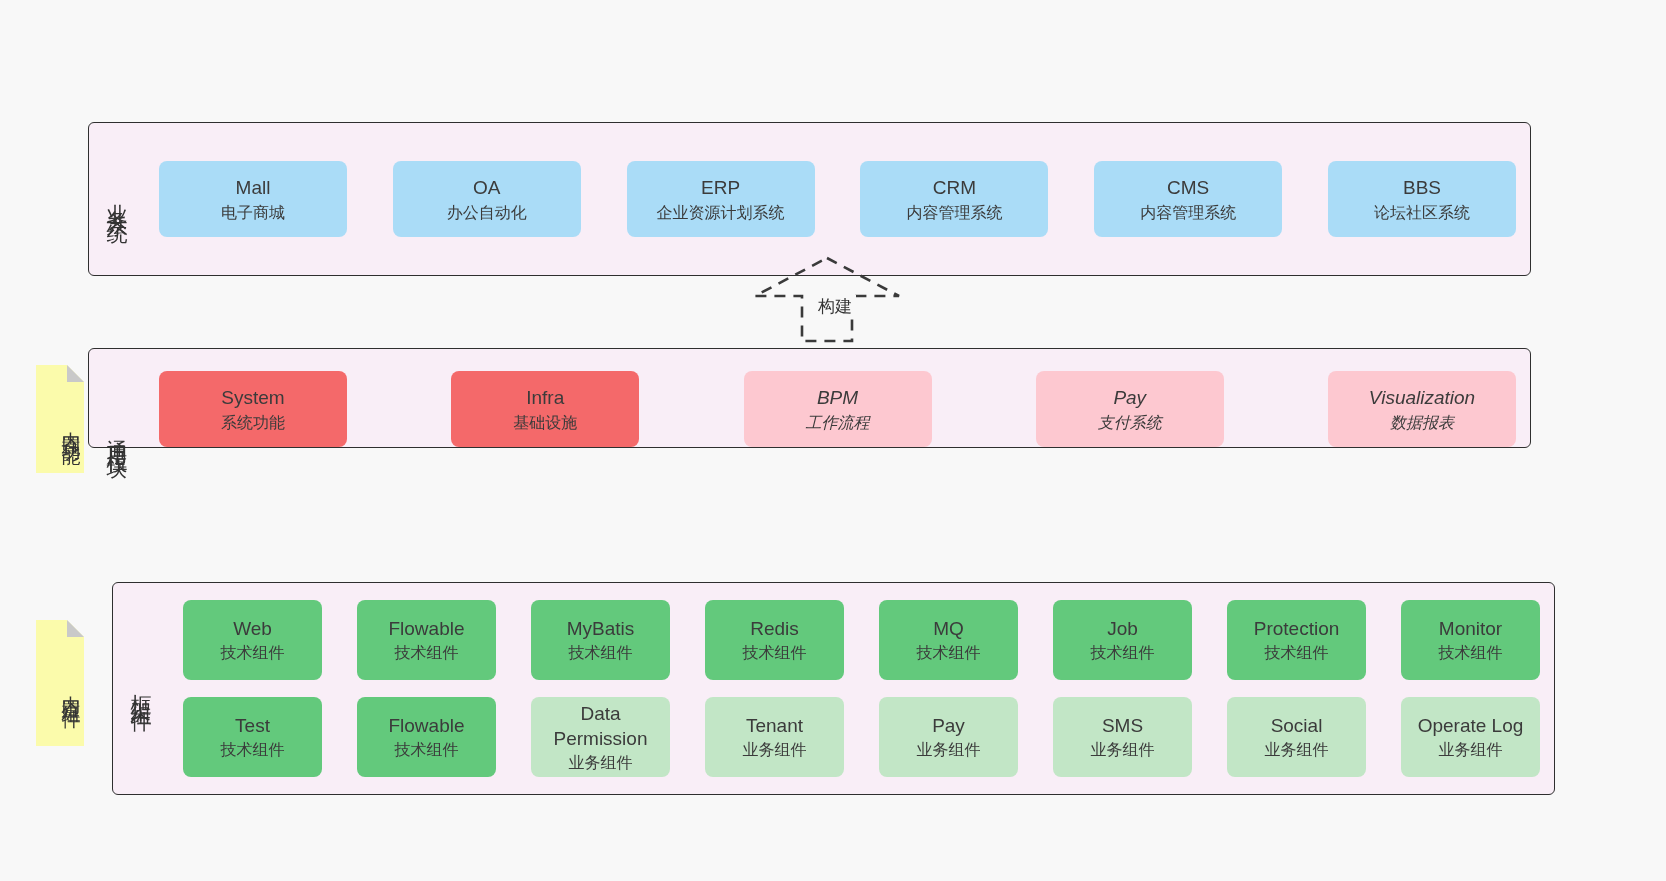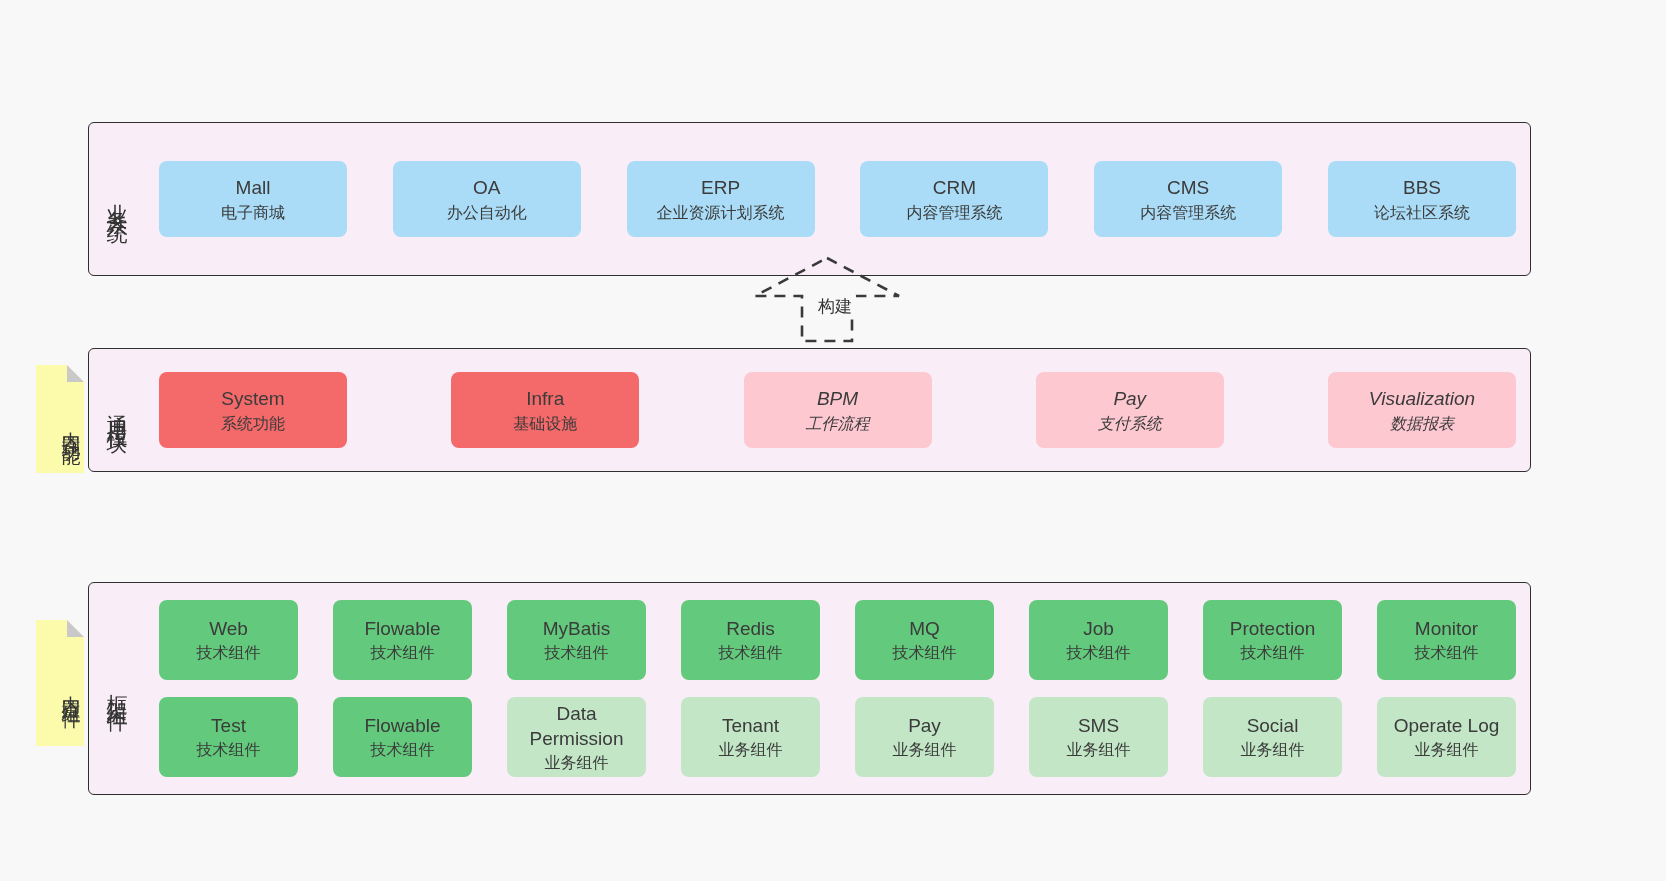--- a/index.html
+++ b/index.html
@@ -17,22 +17,22 @@
   .container {
     position:absolute;
     left:88px;
     width:1443px;
     background:#f9eef7;
     border:1.4px solid #2f2f2f;
     border-radius:6px;
     display:flex;
   }
   .container.business  { top:122px; height:154px; }
-  .container.modules   { top:348px; height:124px; }
-  .container.framework { top:582px; height:213px; flex-direction:row; }
+  .container.modules   { top:348px; height:100px;align-items:flex-end; }
+  .container.framework { top:582px; height:213px; flex-direction:row;margin-left:24px; }
 
   .v-label {
     width:56px;
     display:flex;
     align-items:center;
     justify-content:center;
     writing-mode:vertical-rl;
     text-orientation:upright;
     font-size:21px;
     letter-spacing:6px;

